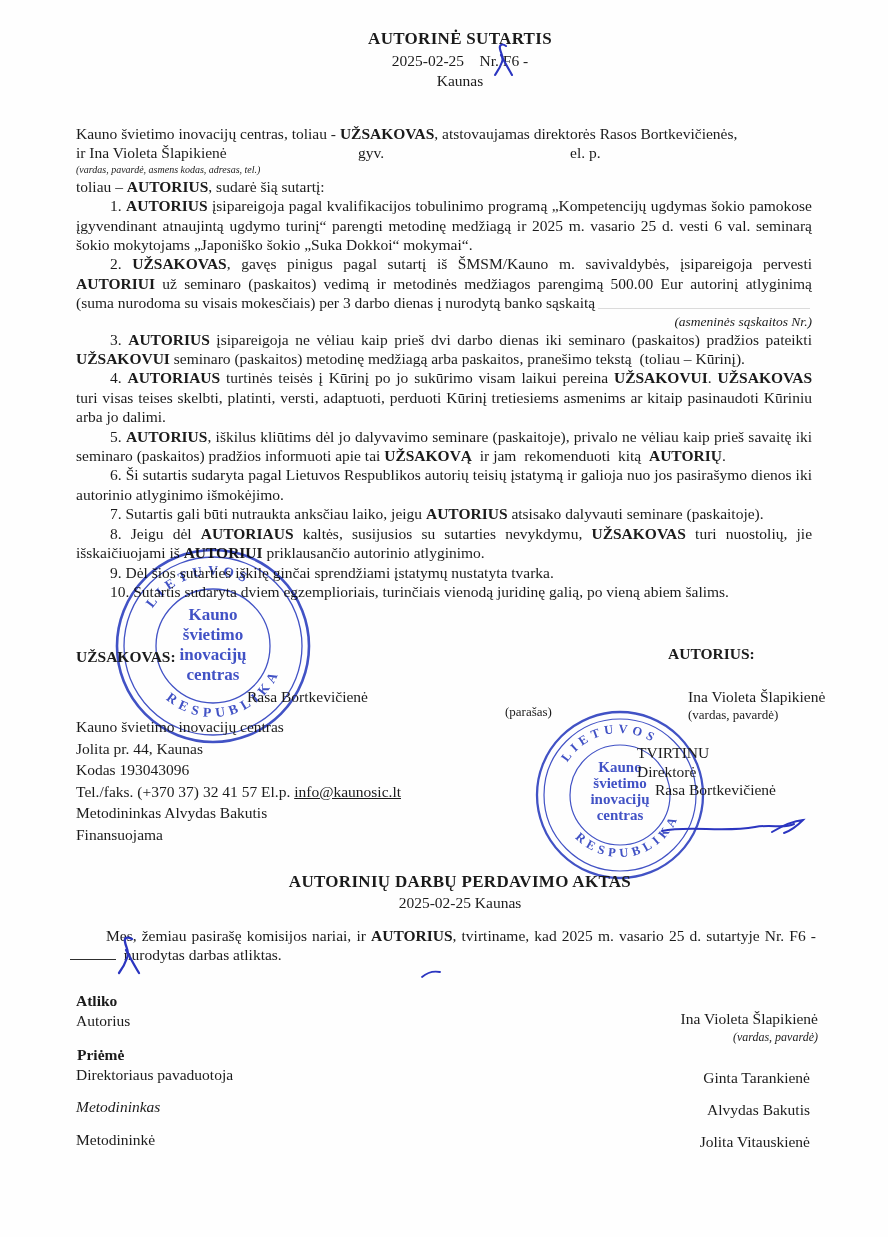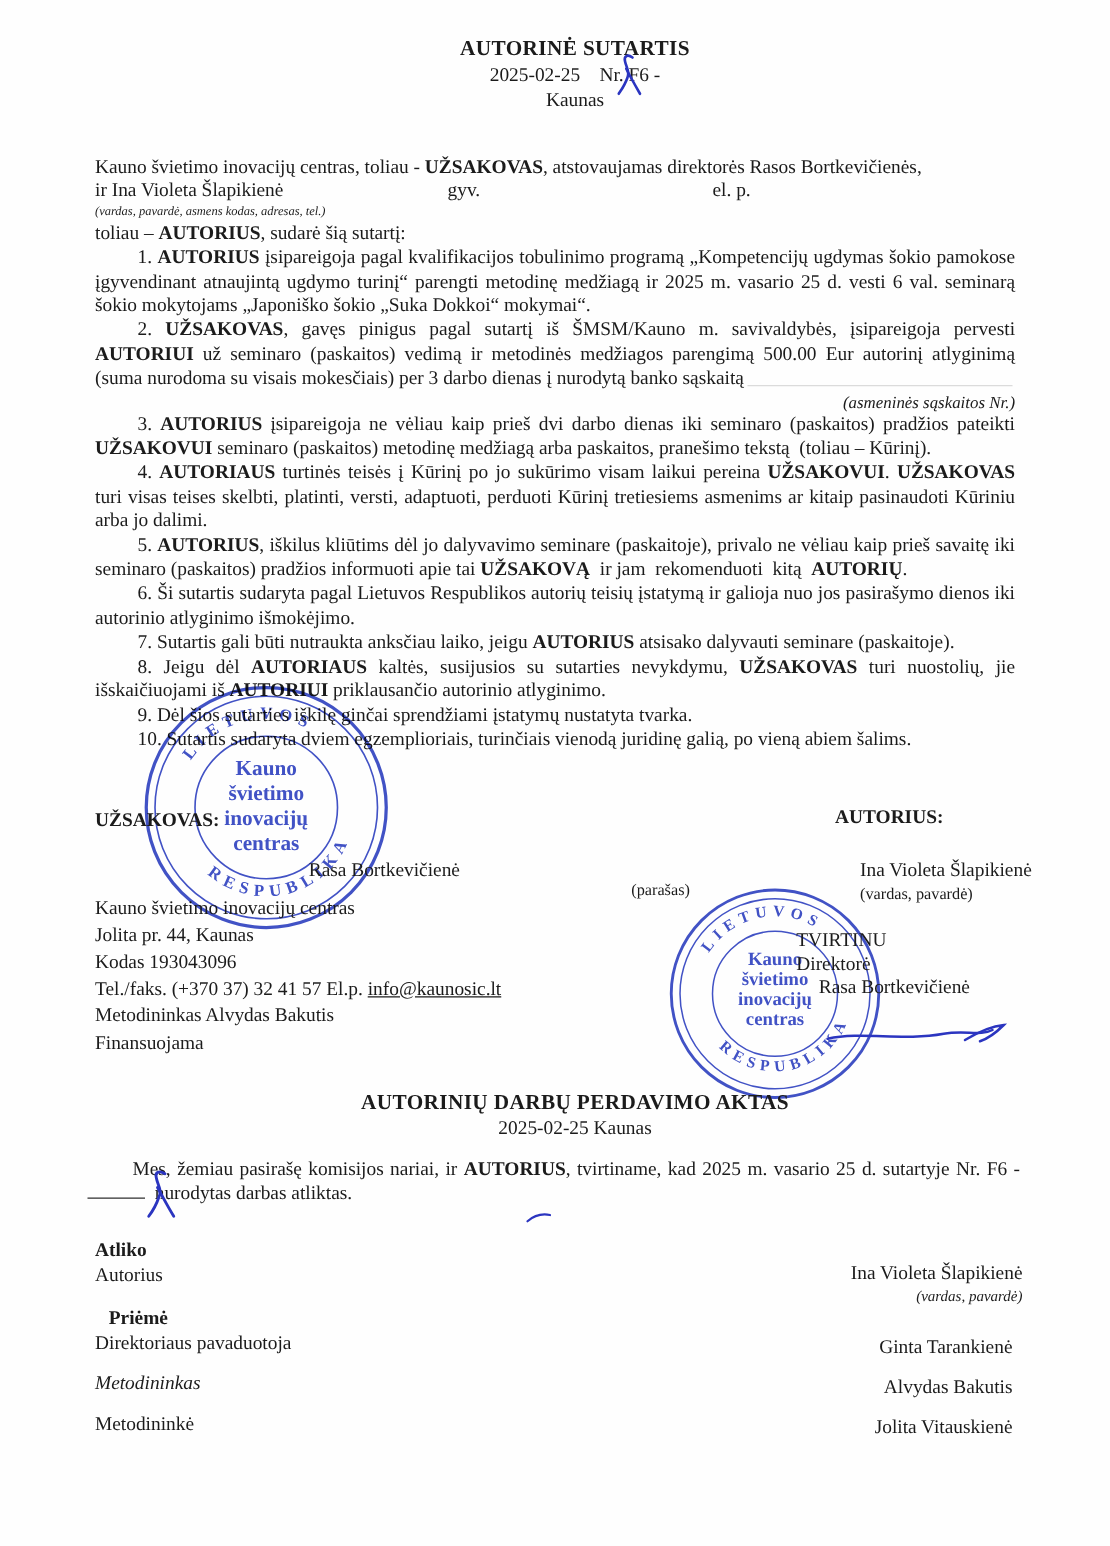--- a/index.html
+++ b/index.html
@@ -158,21 +158,21 @@
 
   <svg class="abs" style="left:420px;top:968px;" width="22" height="12" viewBox="0 0 22 12">
     <path d="M2,9 Q10,2 20,4" fill="none" stroke="#2b35c0" stroke-width="1.8" stroke-linecap="round"></path>
   </svg>
 
   <div class="abs siglabel" style="left:76px;top:992px;">Atliko</div>
   <div class="abs name" style="left:76px;top:1012px;">Autorius</div>
   <div class="abs name right-name" style="left:618px;top:1010px;">Ina Violeta Šlapikienė</div>
   <div class="abs tiny-i right-name" style="left:618px;top:1030px;">(vardas, pavardė)</div>
 
-  <div class="abs siglabel" style="left:87px;top:1046px;">Priėmė</div>
+  <div class="abs siglabel" style="left:77px;top:1046px;">Priėmė</div>
 
   <div class="abs name" style="left:76px;top:1066px;">Direktoriaus pavaduotoja</div>
   <div class="abs name right-name" style="left:610px;top:1069px;">Ginta Tarankienė</div>
 
   <div class="abs name" style="left:76px;top:1098px;font-style:italic;">Metodininkas</div>
   <div class="abs name right-name" style="left:610px;top:1101px;">Alvydas Bakutis</div>
 
   <div class="abs name" style="left:76px;top:1131px;">Metodininkė</div>
   <div class="abs name right-name" style="left:610px;top:1133px;">Jolita Vitauskienė</div>
 

